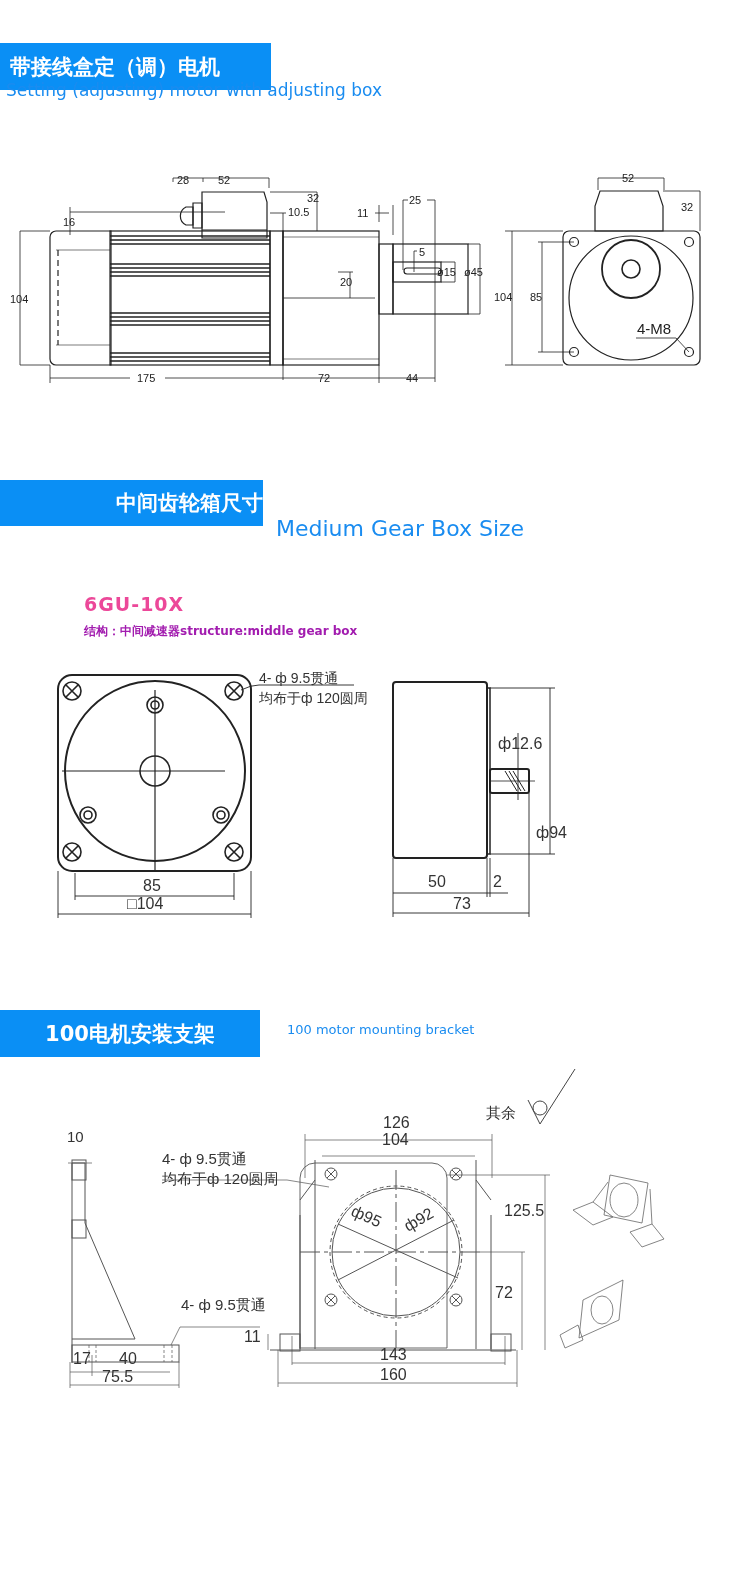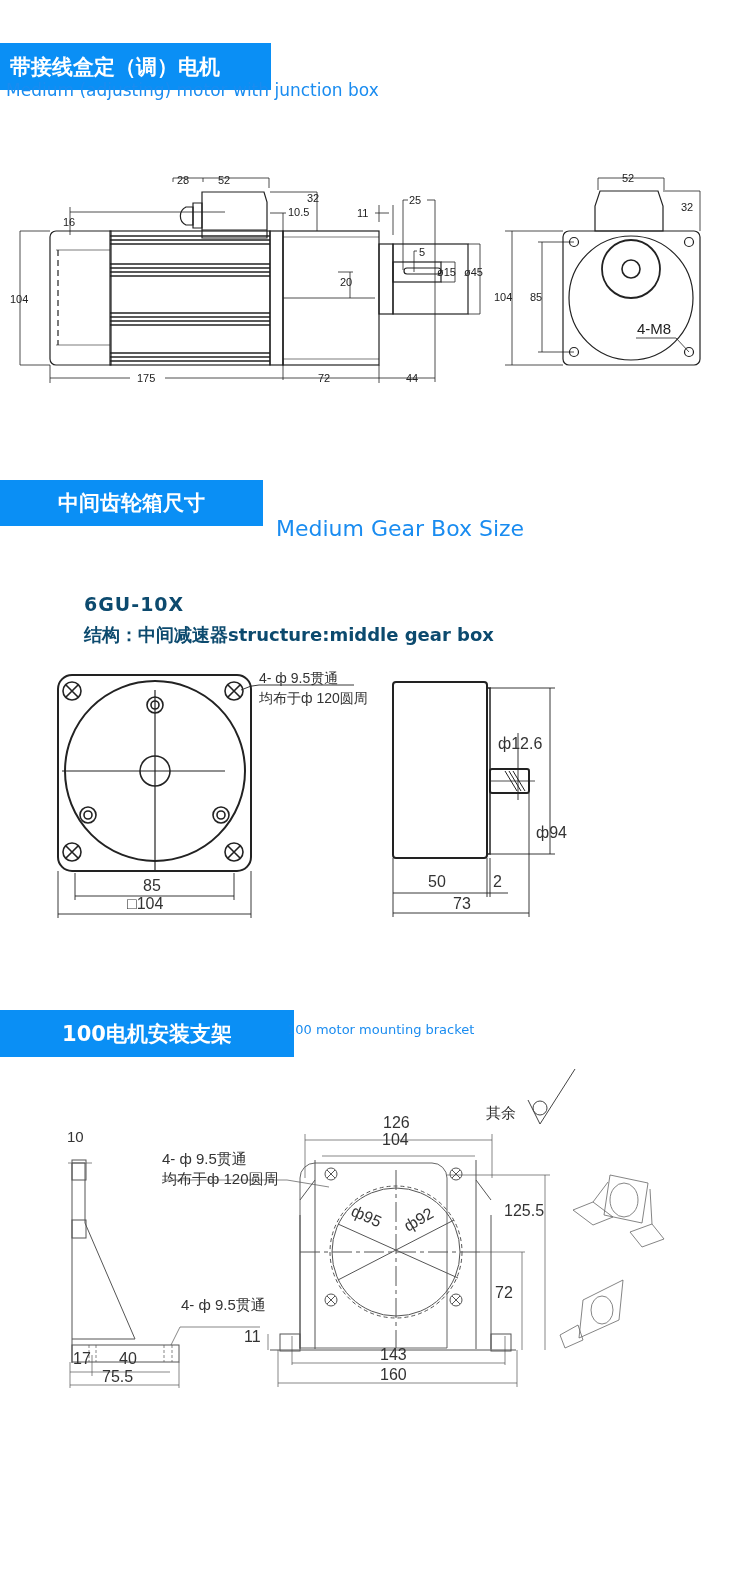--- a/index.html
+++ b/index.html
@@ -1,37 +1,37 @@
 <!DOCTYPE html>
 <html><head>
 <meta charset="utf-8">
 <style>
   html,body{margin:0;padding:0;background:#fff;}
   body{width:750px;height:1587px;position:relative;overflow:hidden;font-family:"DejaVu Sans","Liberation Sans",sans-serif;}
   .banner{position:absolute;left:0;background:#0a8ff5;color:#fff;font-weight:bold;display:flex;align-items:center;}
   .b1{top:26px;width:271px;height:47px;font-size:21px;padding-left:10px;box-sizing:border-box;margin-top:17px;}
-  .b2{top:480px;width:263px;height:46px;font-size:21px;justify-content:center;}
-  .b3{top:1010px;width:294px;height:47px;font-size:21px;justify-content:center;}
+  .b2{top:480px;width:263px;height:46px;font-size:21px;justify-content:flex-end;}
+  .b3{top:1010px;width:260px;height:47px;font-size:21px;justify-content:center;}
   .sub{position:absolute;color:#1a8cf0;font-family:"DejaVu Sans",sans-serif;}
   .s1{left:6px;top:80px;font-size:17px;}
   .s2{left:276px;top:516px;font-size:22px;}
   .s3{left:287px;top:1022px;font-size:13px;}
-  .model{position:absolute;left:84px;top:593px;font-size:19px;font-weight:bold;color:#0c4a6e;letter-spacing:1px;}
-  .struct{position:absolute;left:84px;top:623px;font-size:18px;font-weight:bold;color:#0c4a6e;}
+  .model{position:absolute;left:84px;top:593px;font-size:19px;font-weight:bold;color:#ec4899;letter-spacing:1px;}
+  .struct{position:absolute;left:84px;top:623px;font-size:12px;font-weight:bold;color:#a21caf;}
   svg{position:absolute;left:0;overflow:visible;}
   svg text{font-family:"Liberation Sans","DejaVu Sans",sans-serif;}
   .cad{font-family:"Liberation Sans Narrow","Liberation Sans",sans-serif;}
 </style>
 </head>
 <body>
 
 <div class="banner b1">
   <span>带接线盒定（调）电机</span>
 </div>
-<div class="sub s1">Medium (adjusting) motor with junction box</div>
+<div class="sub s1">Setting (adjusting) motor with adjusting box</div>
 
 <svg style="top:0" width="750" height="400" viewBox="0 0 750 400">
   <g stroke="#222" fill="none" stroke-width="1.2">
 
     <path d="M56 231 h55 v134 h-55 a6 6 0 0 1 -6 -6 v-122 a6 6 0 0 1 6 -6 z"></path>
     <line x1="58" y1="250" x2="58" y2="345" stroke-dasharray="6 4"></line>
     <line x1="56" y1="250" x2="110" y2="250" stroke-width="0.6"></line>
     <line x1="56" y1="345" x2="110" y2="345" stroke-width="0.6"></line>
 
     <rect x="110" y="231" width="160" height="134"></rect>

